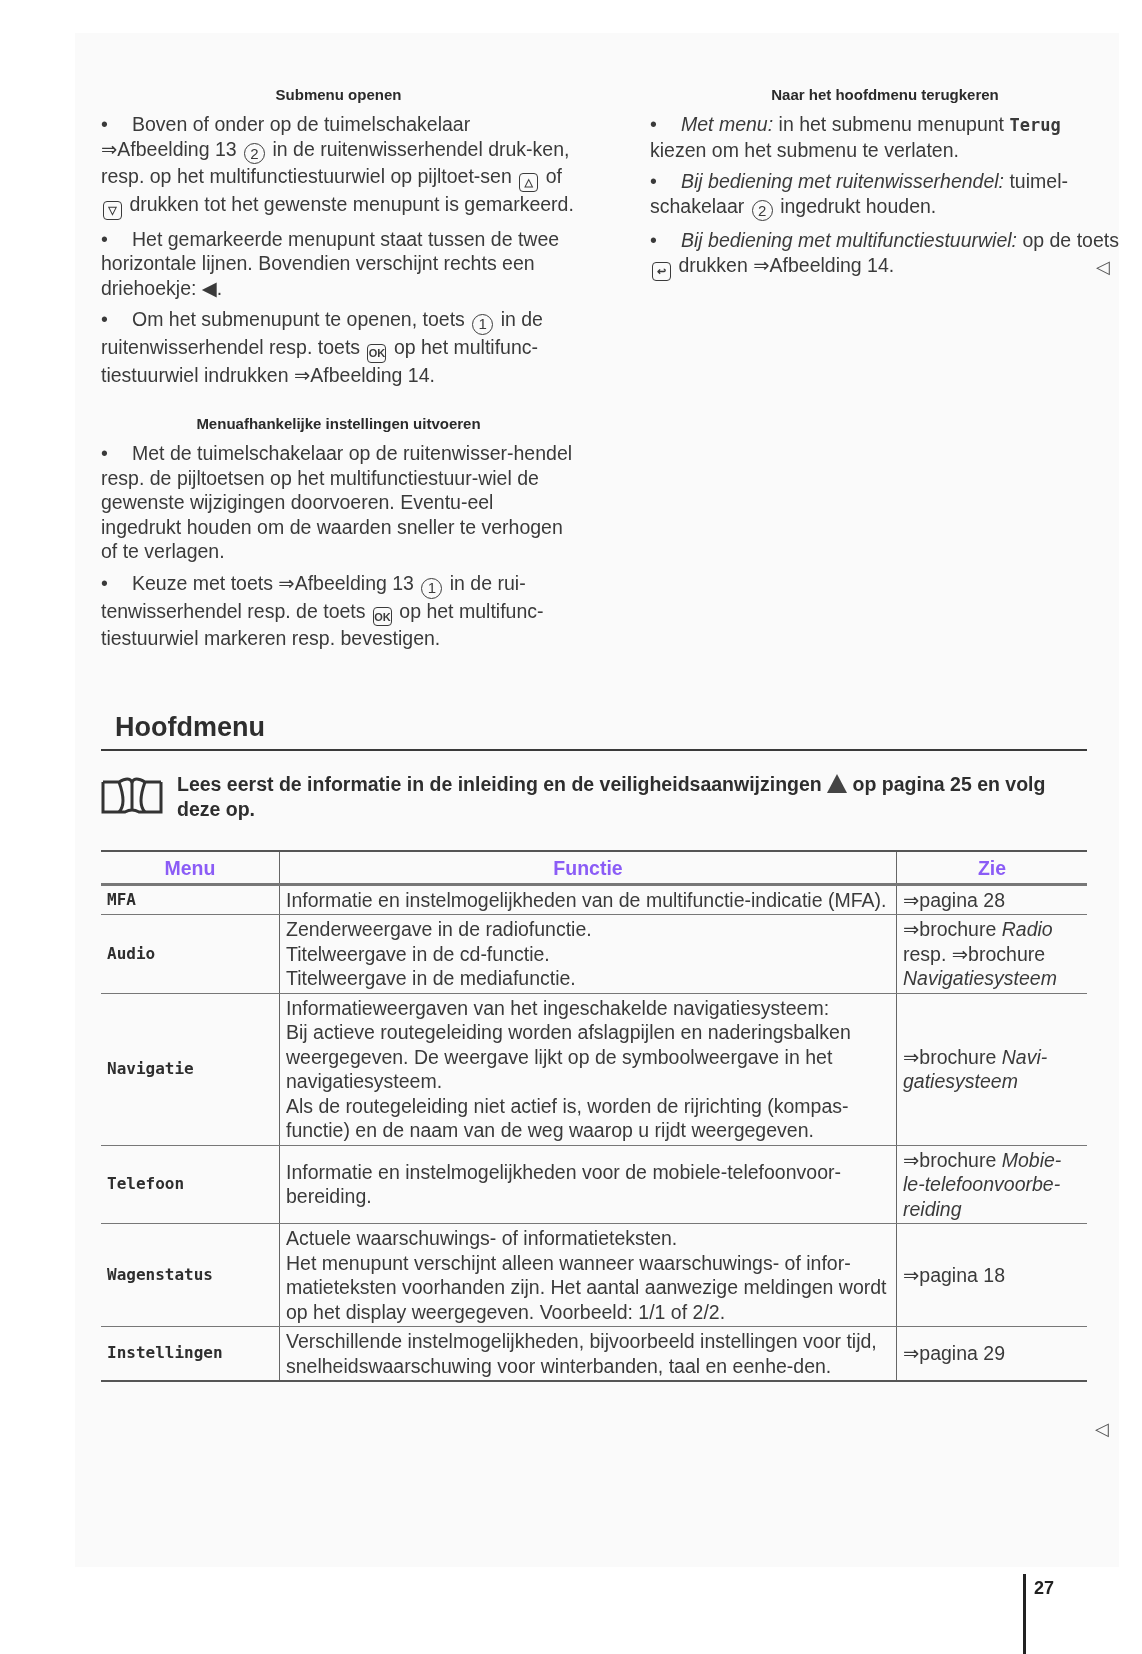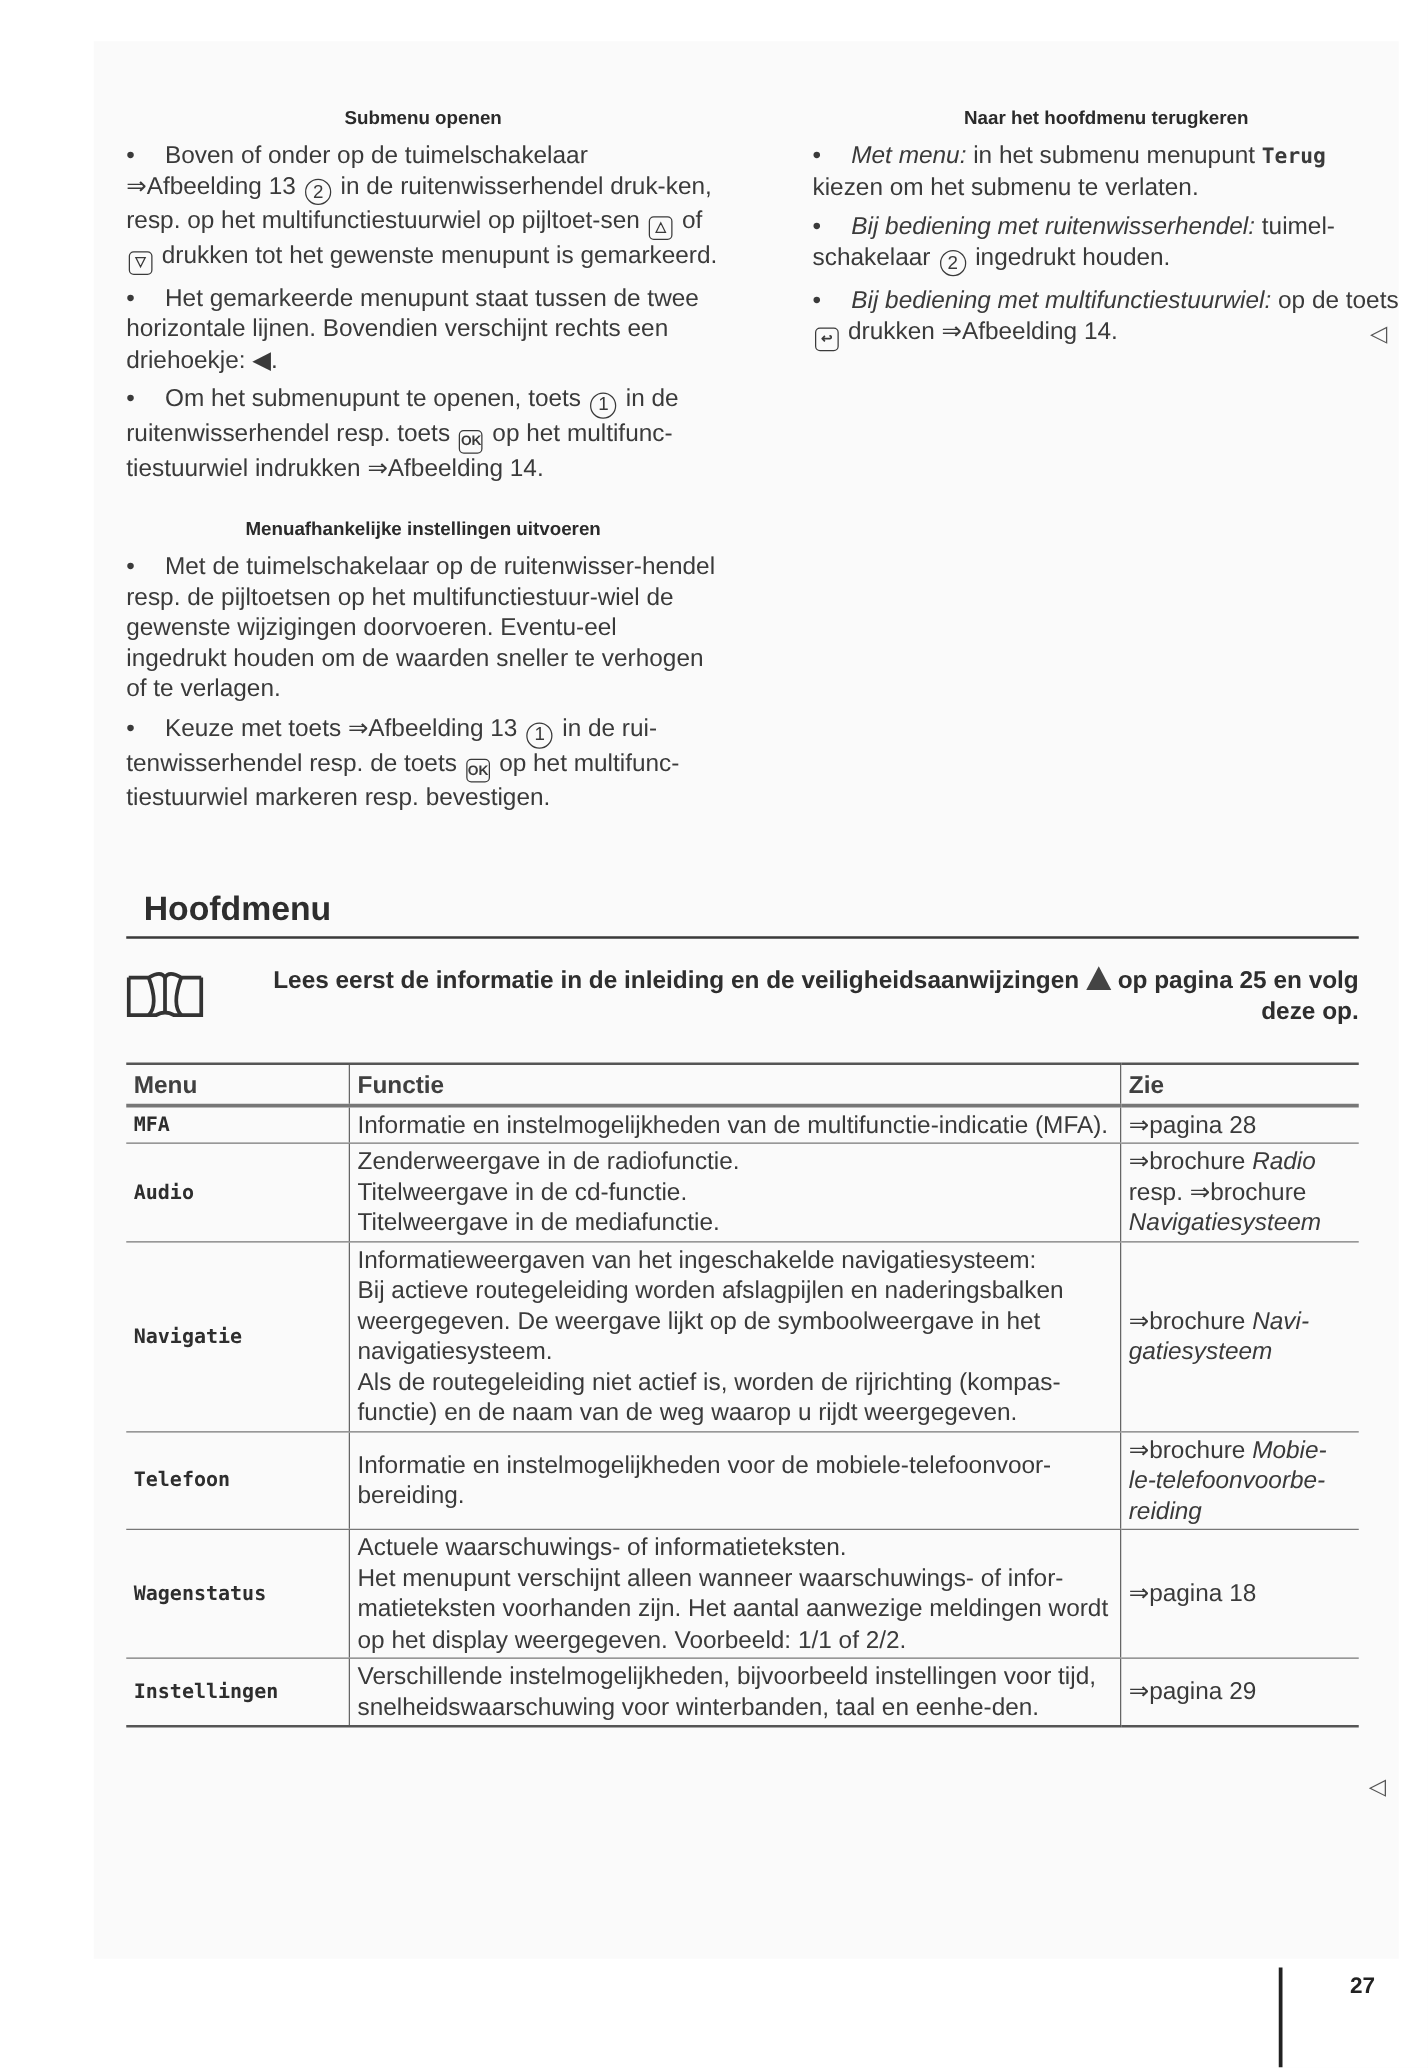--- a/index.html
+++ b/index.html
@@ -20,34 +20,34 @@
          box-sizing: border-box; font-weight: bold; }
   .circ { display: inline-flex; align-items: center; justify-content: center; width: 21px; height: 21px;
           border: 1.6px solid #3a3a3a; border-radius: 50%; font-size: 15px; vertical-align: -3px; margin: 0 2px;
           box-sizing: border-box; }
   .end-mark { position: absolute; font-size: 18px; color: #555; }
   .h2 { position: absolute; left: 115px; top: 712px; font-size: 27px; font-weight: bold; color: #2e2e2e; }
   .h2-rule { position: absolute; left: 101px; top: 749px; width: 986px; height: 2px; background: #3a3a3a; }
   .notice { position: absolute; left: 101px; top: 772px; width: 986px; font-size: 19.5px; font-weight: bold;
             line-height: 25px; color: #2e2e2e; }
   .notice .book { position: absolute; left: 0; top: 4px; width: 62px; height: 40px; }
-  .notice .ntext { margin-left: 76px; text-align: right; }
+  .notice .ntext { margin-left: 76px; }
   .warn-tri { display: inline-block; width: 0; height: 0; border-left: 10px solid transparent;
               border-right: 10px solid transparent; border-bottom: 19px solid #444; vertical-align: -2px; }
   table.menu { position: absolute; left: 101px; top: 850px; width: 986px; border-collapse: collapse;
                font-size: 19.5px; line-height: 24.5px; }
-  table.menu th { text-align: left; font-weight: bold; padding: 4px 6px 2px 6px; color: #404040;
+  table.menu th { text-align: center; font-weight: bold; padding: 4px 6px 2px 6px; color: #8b5cf6;
                   border-top: 2px solid #555; border-bottom: 3px solid #777; }
   table.menu td { padding: 2px 6px; border-bottom: 1.5px solid #777; vertical-align: middle; }
   table.menu th + th, table.menu td + td { border-left: 1.5px solid #666; }
   table.menu tr:last-child td { border-bottom: 2px solid #555; }
   td.mname { font-family: "DejaVu Sans Mono", monospace; font-weight: bold; font-size: 16px; color: #2e2e2e; }
   .c1 { width: 166px; } .c3 { width: 178px; }
   .pageno-bar { position: absolute; left: 1023px; top: 1574px; width: 3px; height: 80px; background: #222; }
-  .pageno { position: absolute; left: 1080px; top: 1578px; font-size: 18px; font-weight: bold; color: #222; }
+  .pageno { position: absolute; left: 1034px; top: 1578px; font-size: 18px; font-weight: bold; color: #222; }
 </style>
 </head>
 <body>
 
 <div class="panel"></div>
 
 <div class="col col-left" id="left-col">
     <h3>Submenu openen</h3>
     <p class="bullet"><span class="dot">•</span>Boven of onder op de tuimelschakelaar ⇒Afbeelding 13 <span class="circ">2</span> in de ruitenwisserhendel druk-ken, resp. op het multifunctiestuurwiel op pijltoet-sen <span class="key">△</span> of <span class="key">▽</span> drukken tot het gewenste menupunt is gemarkeerd.</p>
     <p class="bullet"><span class="dot">•</span>Het gemarkeerde menupunt staat tussen de twee horizontale lijnen. Bovendien verschijnt rechts een driehoekje: ◀.</p>

